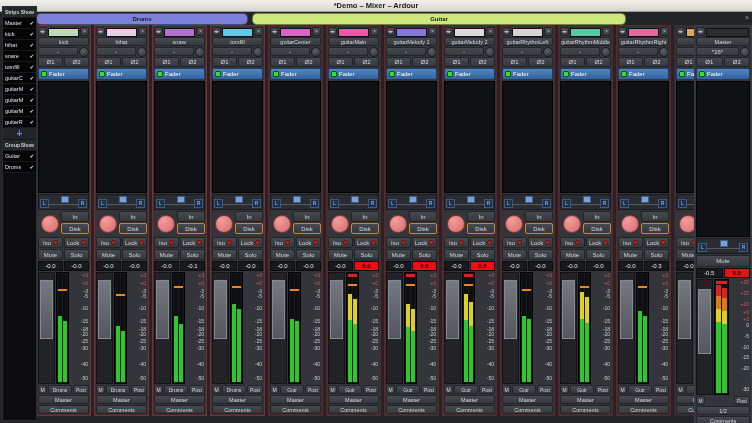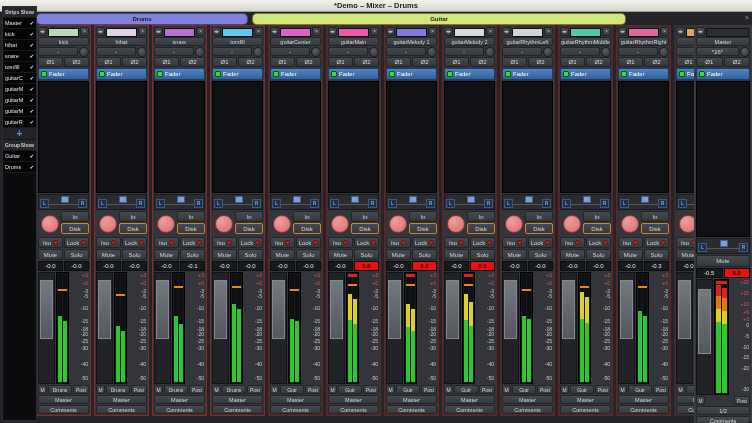--- a/index.html
+++ b/index.html
@@ -80,21 +80,21 @@
   .bottomr .btn.m{width:9px;margin-right:1px}
   .bottomr .btn.g{flex:1;margin-right:1px}
   .bottomr .btn.p{width:16px}
   .wide{width:100%;height:9px;line-height:8px;font-size:5.5px}
   
   #master{position:absolute;left:694px;top:13px;width:54px;background:#33353a;border:1px solid #3c3e44;padding:1px;display:flex;flex-direction:column}
 </style>
 </head>
 <body>
 
-<div id="titlebar">*Demo – Mixer – Drums</div>
+<div id="titlebar">*Demo – Mixer – Ardour</div>
 
 <div id="mixer">
   <span id="corner-close">×</span>
 
   <div class="tab" id="tab-drums" style="left: 36px; width: 210px; background: rgb(125, 129, 218);">Drums</div>
   <div class="tab" id="tab-guitar" style="left: 252px; width: 372px; background: rgb(207, 231, 123);">Guitar</div>
 
   <div id="strips">
       <div class="strip g-drums">
         <div class="row hdr">

